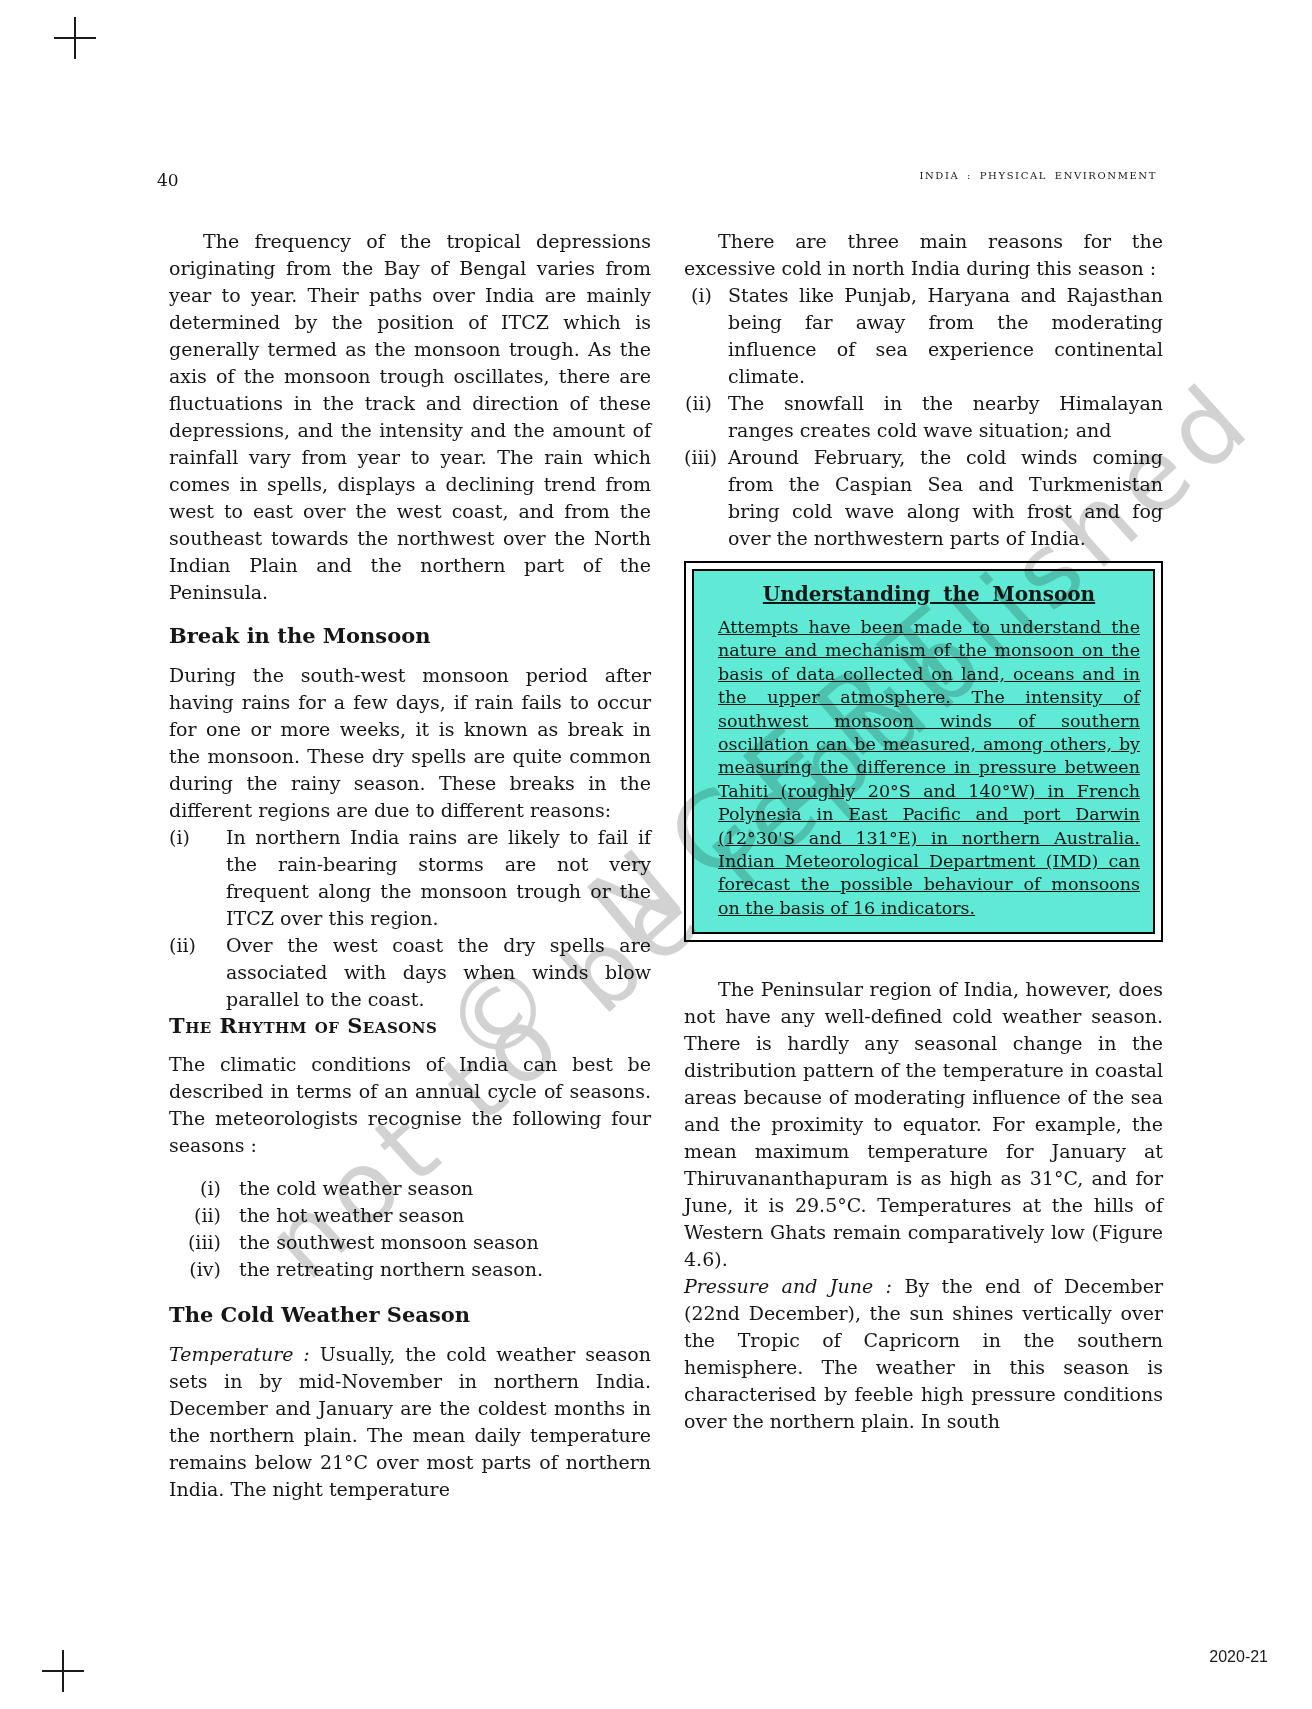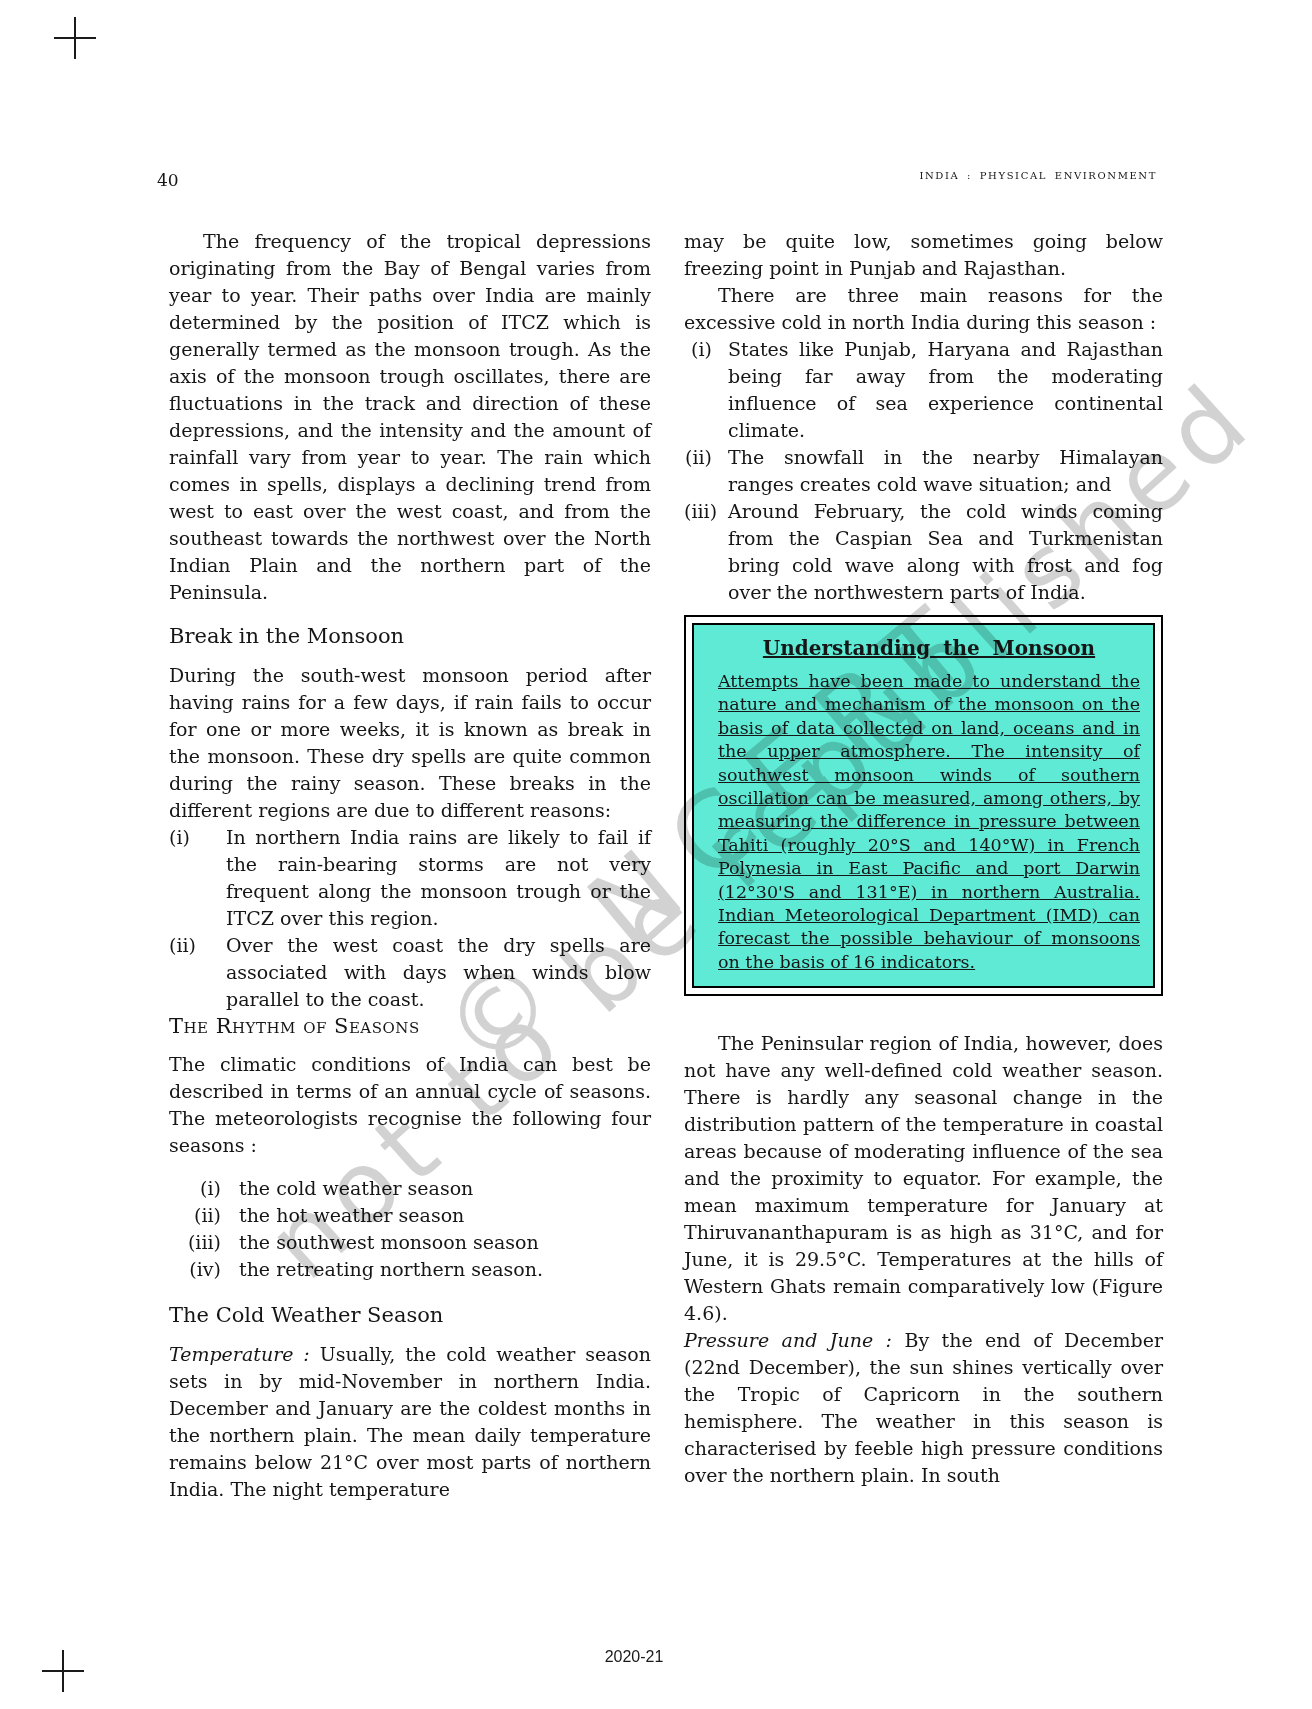--- a/index.html
+++ b/index.html
@@ -29,21 +29,21 @@
   .col-left{left:169px;width:482px;}
   .col-right{left:684px;width:479px;}
   p.body{
     margin:0;
     font-size:19px;line-height:27px;
     text-align:justify;
   }
   p.indent{text-indent:34px;}
   .sp-before{margin-top:14px;}
   i.lead{font-style:italic;}
-  h3{margin:0;font-size:21px;line-height:26px;font-weight:normal;}
+  h3{margin:0;font-size:21px;line-height:26px;font-weight:bold;}
   .h-bold{margin-top:17px;margin-bottom:13px;}
   .h-caps{font-variant:small-caps;letter-spacing:0.5px;margin-bottom:12px;}
   
   .hlist{margin:0;}
   .hitem{position:relative;padding-left:57px;font-size:19px;line-height:27px;text-align:justify;}
   .hmark{position:absolute;left:0;top:0;width:44px;}
   .rlist .hitem{padding-left:44px;}
   .rlist .hmark{width:28px;text-align:right;}
   .slist{margin-top:16px;margin-bottom:19px;}
   .slist .hitem{padding-left:70px;text-align:left;}
@@ -75,21 +75,21 @@
     mix-blend-mode:multiply;
     font-family:"DejaVu Sans", sans-serif;
     color:#d2d2d2;
   }
   .wm-line{position:absolute;white-space:nowrap;transform-origin:0 0;}
   .wm1{left:420px;top:1000px;font-size:105px;letter-spacing:26px;transform:rotate(-40deg);}
   .wm2{left:245px;top:1215px;font-size:100px;letter-spacing:10px;transform:rotate(-42deg);}
   
   .pagefoot{
     position:absolute;left:0;top:1648px;width:1268px;
-    text-align:center;
+    text-align:right;
     font-family:"Liberation Sans", sans-serif;
     font-size:16px;color:#1a1a1a;
   }
 </style>
 </head>
 <body>
 
 <div class="page">
 
   <div class="cropmark cm-tl"></div>
@@ -141,21 +141,20 @@
       </div>
     </div>
 
     <h3 class="h-bold">The Cold Weather Season</h3>
 
     <p class="body"><i class="lead">Temperature :</i>
       <span>Usually, the cold weather season sets in by mid-November in northern India. December and January are the coldest months in the northern plain. The mean daily temperature remains below 21°C over most parts of northern India. The night temperature</span></p>
   </div>
 
   <div class="col col-right">
-    <p class="body">may be quite low, sometimes going below freezing point in Punjab and Rajasthan.</p>
 
     <p class="body indent">There are three main reasons for the excessive cold in north India during this season :</p>
 
     <div class="hlist rlist">
       <div class="hitem">
         <span class="hmark">(i)</span>
         <span class="htext">States like Punjab, Haryana and Rajasthan being far away from the moderating influence of sea experience continental climate.</span>
       </div>
       <div class="hitem">
         <span class="hmark">(ii)</span>

